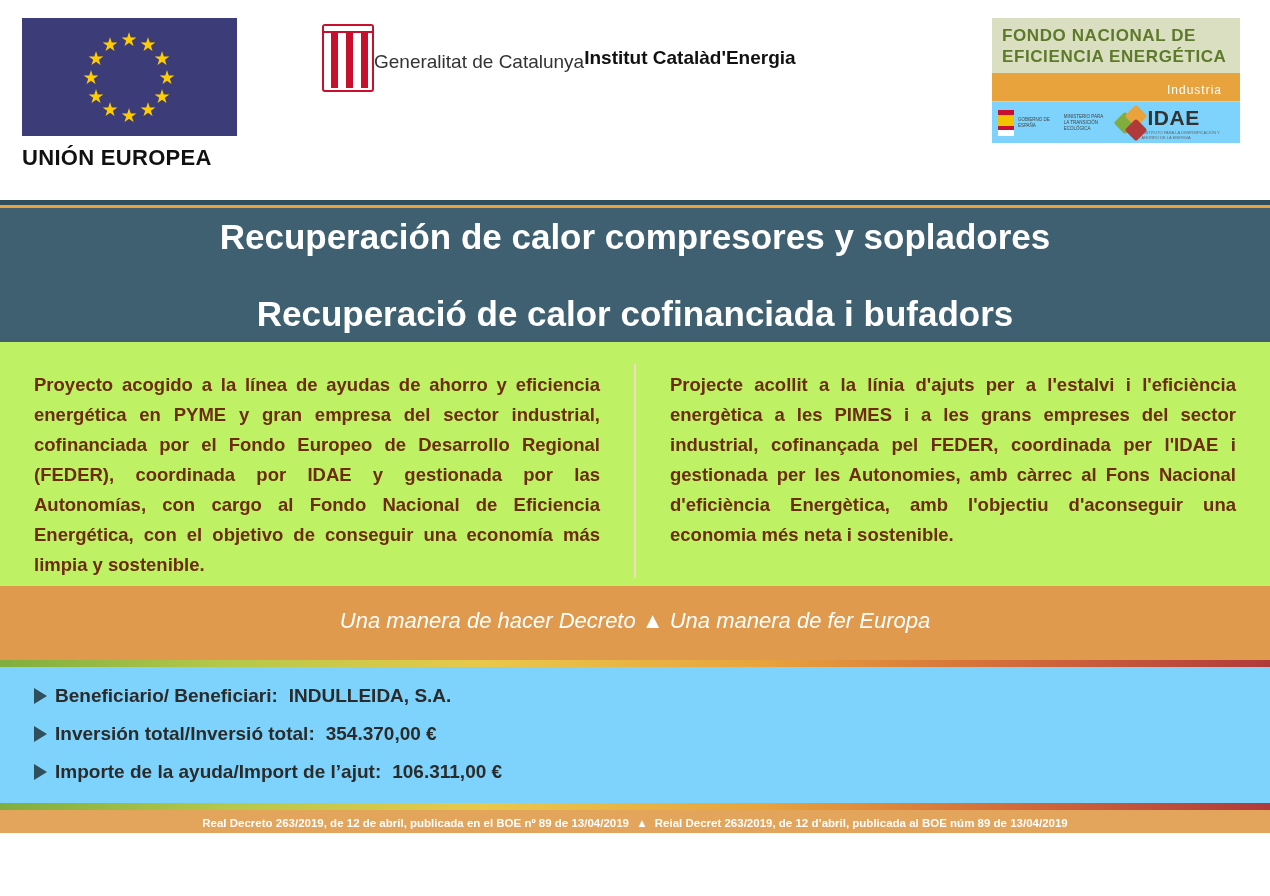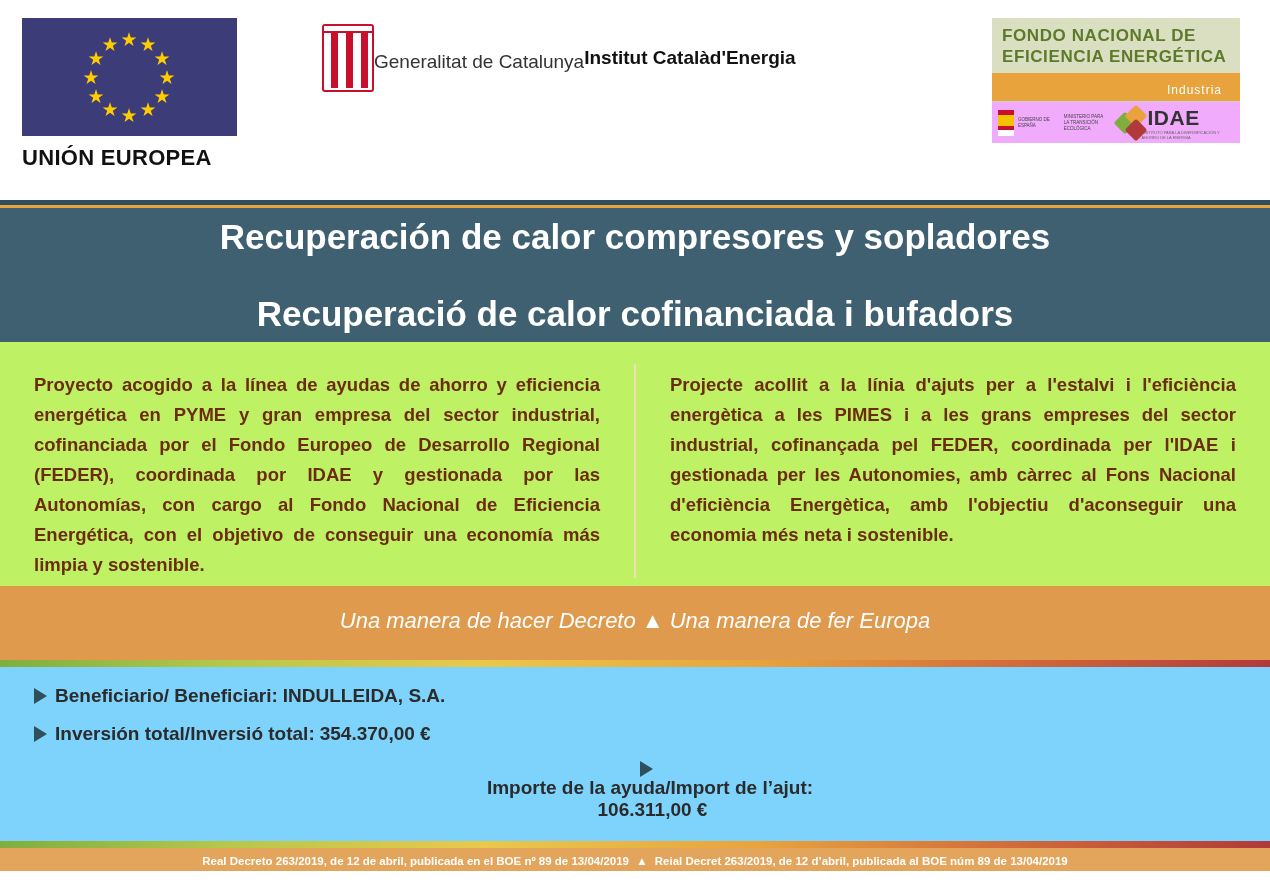--- a/index.html
+++ b/index.html
@@ -125,21 +125,21 @@
   }
   .fnee-ind {
     background: #e8a33d;
     text-align: right;
     padding: 0 18px 4px 0;
     font-size: 12px;
     color: #ffffff;
     letter-spacing: 1px;
   }
   .fnee-bot {
-    background: #f0abfc;
+    background: #7dd3fc;
     border-top: 1px solid #cfcfcf;
     display: flex;
     align-items: center;
     height: 42px;
     padding: 2px 6px;
   }
   .mini-gob {
     width: 22px; height: 26px;
     background: linear-gradient(#c8102e 0 18%, #f3c300 18% 60%, #c8102e 60% 78%, #ffffff 78%);
     margin-right: 4px;
@@ -257,29 +257,29 @@
     padding: 18px 4px 16px 34px;
   }
   .bullet {
     display: flex;
     align-items: center;
     margin-bottom: 16px;
     color: #2b2b2b;
     font-size: 19px;
     font-weight: bold;
   }
-  .bullet:last-child { margin-bottom: 4px; flex-direction: column; }
+  .bullet:last-child { margin-bottom: 4px; }
   .tri {
     width: 0; height: 0;
     border-left: 13px solid #2f4f5c;
     border-top: 8px solid transparent;
     border-bottom: 8px solid transparent;
     margin-right: 8px;
   }
-  .bullet .val { margin-left: 5px; text-align: center; }
+  .bullet .val { margin-left: 11px; text-align: center; }
 
   
   .footer {
     background: #e3a45c;
     text-align: center;
     color: #ffffff;
     font-size: 11.5px;
     font-weight: bold;
     padding: 7px 0 4px 0;
   }

